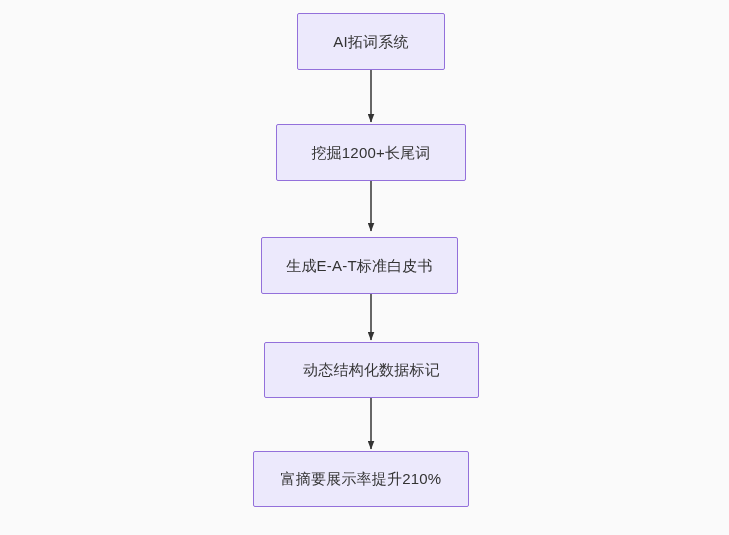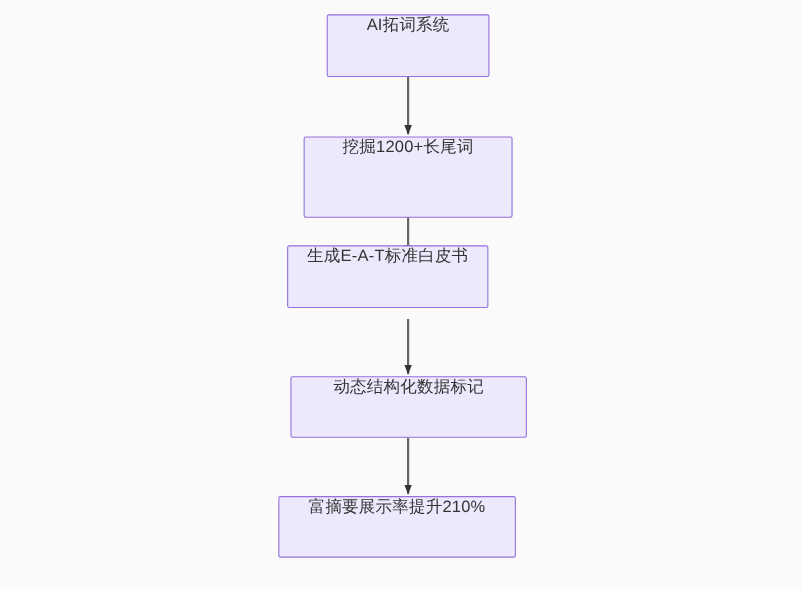--- a/index.html
+++ b/index.html
@@ -26,35 +26,36 @@
     height: 535px;
     pointer-events: none;
   }
   .node {
     position: absolute;
     box-sizing: border-box;
     background: #ece9fc;
     border: 1.6px solid #9370db;
     border-radius: 2px;
     display: flex;
+    align-items: center;
     justify-content: center;
     color: #333333;
     font-size: 15px;
     line-height: 1.2;
     letter-spacing: 0.2px;
     white-space: nowrap;
   }
   .node-label {
     display: block;
     text-align: center;
   }
   
   .n0 { left: 297px; top: 13px;  width: 148px; height: 57px; }
-  .n1 { left: 276px; top: 124px; width: 190px; height: 74px; }
-  .n2 { left: 261px; top: 223px; width: 183px; height: 57px; }
+  .n1 { left: 276px; top: 124px; width: 190px; height: 57px; }
+  .n2 { left: 261px; top: 237px; width: 197px; height: 57px; }
   .n3 { left: 264px; top: 342px; width: 215px; height: 56px; }
   .n4 { left: 253px; top: 451px; width: 216px; height: 56px; }
 </style>
 </head>
 <body>
 
 <div id="flowchart">
 
   <svg class="edge-layer" width="729" height="535" viewBox="0 0 729 535">
     <defs>

